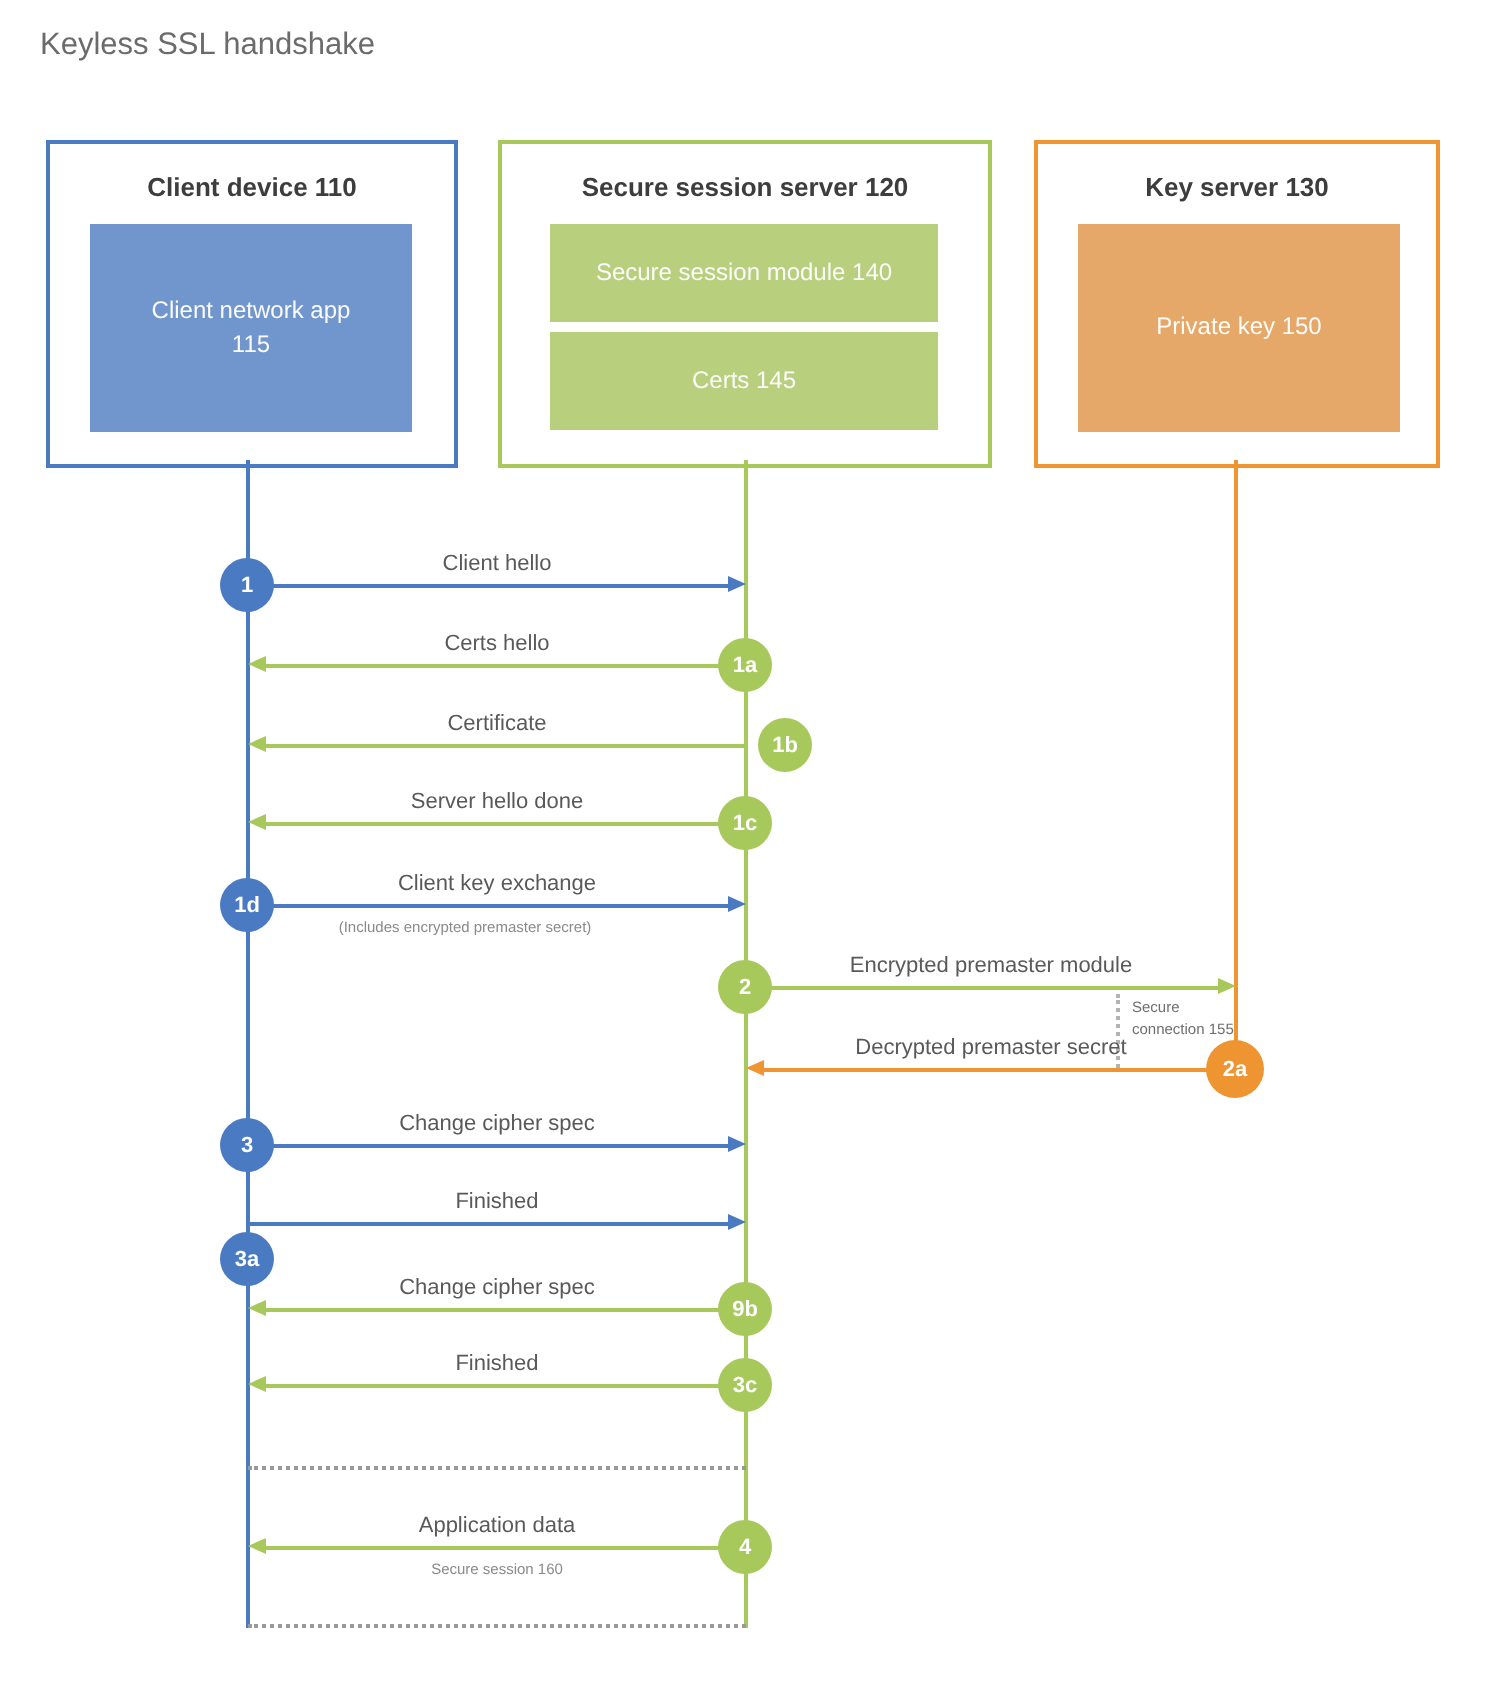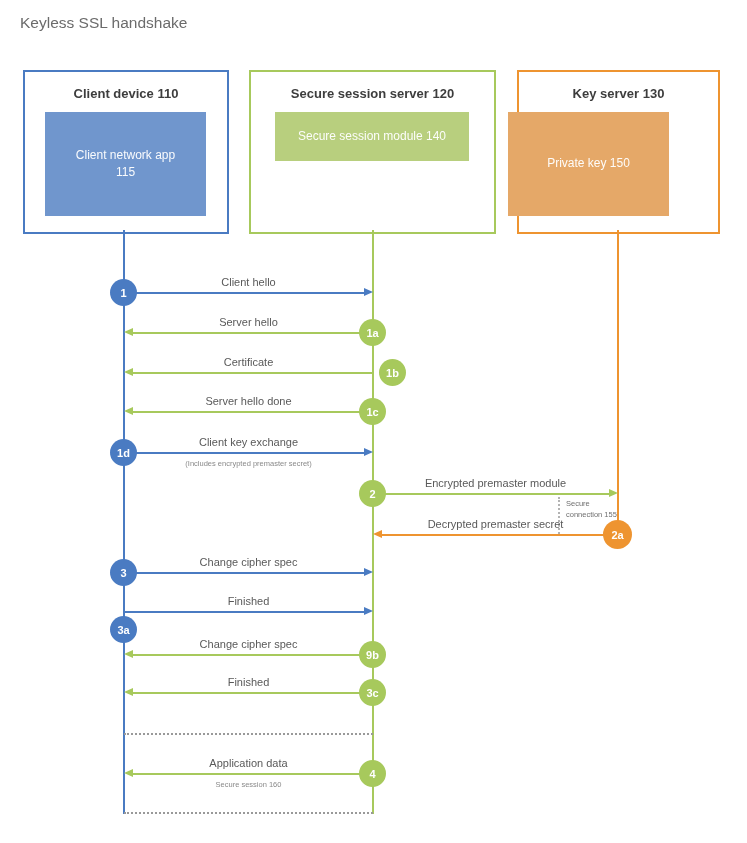--- a/index.html
+++ b/index.html
@@ -49,37 +49,40 @@
   <div class="pbox b-orange" style="left:517px;width:199px;">
     <div class="ptitle">Key server 130</div>
   </div>
 
   <div class="module" style="left:45px;top:112px;width:161px;height:104px;background:var(--blueFill);">
     <span style="display:inline-block;max-width:108px;">Client network app 115</span>
   </div>
   <div class="module" style="left:275px;top:112px;width:194px;height:49px;background:var(--greenFill);">
     <span>Secure session module 140</span>
   </div>
-  <div class="module" style="left:508px;top:112px;width:161px;height:104px;background:var(--orangeFill);">
+  <div class="module" style="left:275px;top:166px;width:194px;height:49px;background:var(--greenFill);">
+    <span>Certs 145</span>
+  </div>
+  <div class="module" style="left:539px;top:112px;width:161px;height:104px;background:var(--orangeFill);">
     <span>Private key 150</span>
   </div>
 
   <div class="lifeline bg-blue" style="left:123px;top:230px;height:584px;"></div>
   <div class="lifeline bg-green" style="left:372px;top:230px;height:584px;"></div>
   <div class="lifeline bg-orange" style="left:617px;top:230px;height:305px;"></div>
 
   <div>
     <div class="mlabel" style="left:124px;top:276px;width:249px;">Client hello</div>
     <div class="line bg-blue" style="left:124px;top:292px;width:240px;"></div>
     <div class="head r blue" style="left:364px;top:288px;"></div>
     <div class="badge bg-blue" style="left:110px;top:279px;">1</div>
   </div>
 
   <div>
-    <div class="mlabel" style="left:124px;top:316px;width:249px;">Server hello</div>
+    <div class="mlabel" style="left:124px;top:316px;width:249px;">Certs hello</div>
     <div class="line bg-green" style="left:133px;top:332px;width:240px;"></div>
     <div class="head l green" style="left:124px;top:328px;"></div>
     <div class="badge bg-green" style="left:359px;top:319px;">1a</div>
   </div>
 
   <div>
     <div class="mlabel" style="left:124px;top:356px;width:249px;">Certificate</div>
     <div class="line bg-green" style="left:133px;top:372px;width:240px;"></div>
     <div class="head l green" style="left:124px;top:368px;"></div>
     <div class="badge bg-green" style="left:379px;top:359px;">1b</div>
@@ -90,21 +93,21 @@
     <div class="line bg-green" style="left:133px;top:411px;width:240px;"></div>
     <div class="head l green" style="left:124px;top:407px;"></div>
     <div class="badge bg-green" style="left:359px;top:398px;">1c</div>
   </div>
 
   <div>
     <div class="mlabel" style="left:124px;top:436px;width:249px;">Client key exchange</div>
     <div class="line bg-blue" style="left:124px;top:452px;width:240px;"></div>
     <div class="head r blue" style="left:364px;top:448px;"></div>
     <div class="badge bg-blue" style="left:110px;top:439px;">1d</div>
-    <div class="msub" style="left:124px;top:459px;width:249px;">(Includes encrypted premaster secret)</div>
+    <div class="msub" style="left:108px;top:459px;width:249px;">(Includes encrypted premaster secret)</div>
   </div>
 
   <div>
     <div class="mlabel" style="left:373px;top:477px;width:245px;">Encrypted premaster module</div>
     <div class="line bg-green" style="left:373px;top:493px;width:236px;"></div>
     <div class="head r green" style="left:609px;top:489px;"></div>
     <div class="badge bg-green" style="left:359px;top:480px;">2</div>
   </div>
 
   <div class="vdots" style="left:558px;top:497px;height:37px;"></div>

